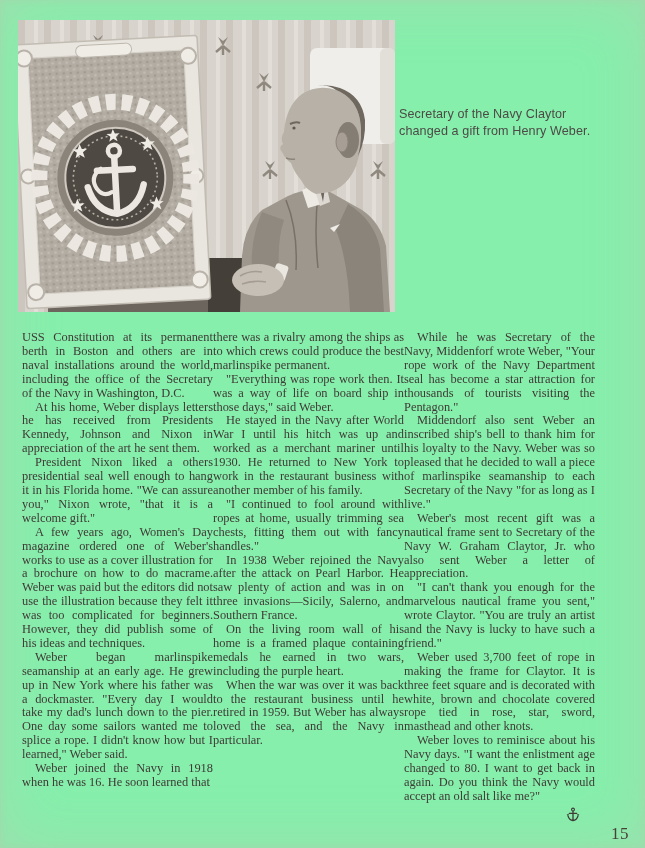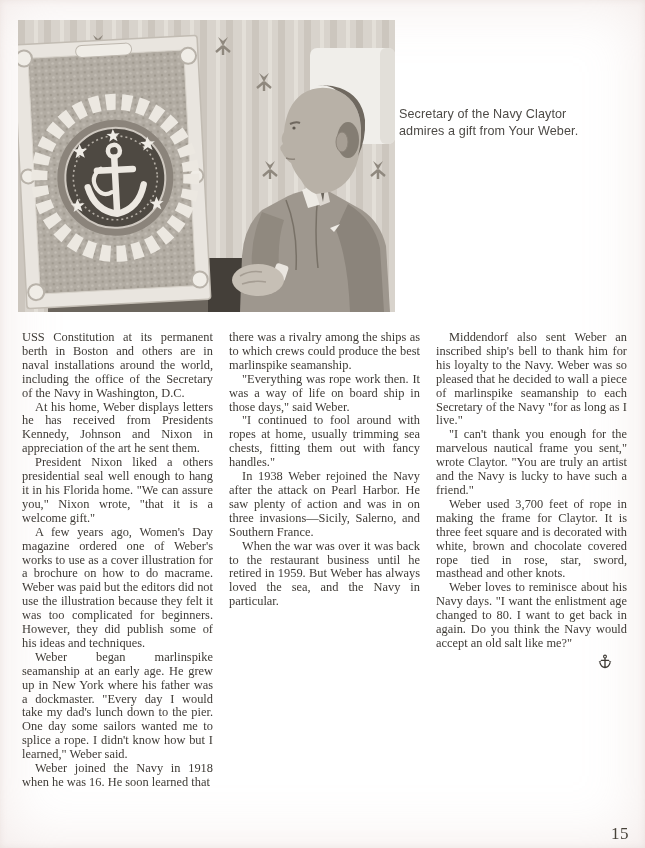--- a/index.html
+++ b/index.html
@@ -1,37 +1,37 @@
 <!DOCTYPE html>
 <html lang="en"><head>
 <meta charset="utf-8">
 <style>
   html,body{margin:0;padding:0;background:#c8c4c0;}
   .page{
     position:relative;
     width:645px;height:848px;
-    background:#ffffff;
+    background:#86efac;
     box-shadow:inset 0 0 60px rgba(213,185,178,.30), inset 0 0 6px rgba(200,180,175,.25);
     overflow:hidden;
     font-family:"Liberation Serif", serif;
     color:#3e3a35;
   }
   .photo{
     position:absolute;left:18px;top:20px;width:377px;height:292px;margin:0;
   }
   .photo svg{display:block;width:100%;height:100%;}
   .caption{
     position:absolute;left:399px;top:106px;width:226px;
     font-family:"Liberation Sans", sans-serif;
     font-size:12.6px;line-height:16.5px;color:#4d4a46;
     letter-spacing:.1px;
   }
   .columns{
     position:absolute;left:22px;top:331px;width:606px;
-    display:grid;grid-template-columns:repeat(3,191px);column-gap:16px;
+    display:grid;grid-template-columns:repeat(3,191px);
   }
   .col p{
     margin:0;
     font-size:12.4px;line-height:13.9px;
     text-align:justify;
     text-indent:13px;
     color:#3e3a35;
   }
   .col p.noindent{text-indent:0;}
   .endmark{
@@ -145,44 +145,48 @@
         <path d="M244,192 Q232,220 234,248 L262,262 Q258,224 266,200 Z" fill="#90897f"></path>
         <rect x="256" y="244" width="13" height="17" rx="3" fill="#eae6e0" transform="rotate(18 262 252)"></rect>
         <ellipse cx="240" cy="260" rx="26" ry="16" fill="#c6bfb5"></ellipse>
         <path d="M222,256 q10,-6 22,-4 M224,264 q12,-4 24,-2" stroke="#a59d93" stroke-width="1.5" fill="none"></path>
       </g>
     </svg>
   </figure>
 
   <div class="caption">
     <span>Secretary of the Navy Claytor</span><br>
-    <span>admires a gift from Your Weber.</span>
+    <span>changed a gift from Henry Weber.</span>
   </div>
 
   <div class="columns">
 
     <div class="col">
       <p class="noindent">USS Constitution at its permanent berth in Boston and others are in naval installations around the world, including the office of the Secretary of the Navy in Washington, D.C.</p>
       <p>At his home, Weber displays letters he has received from Presidents Kennedy, Johnson and Nixon in appreciation of the art he sent them.</p>
       <p>President Nixon liked a others presidential seal well enough to hang it in his Florida home. "We can assure you," Nixon wrote, "that it is a welcome gift."</p>
       <p>A few years ago, Women's Day magazine ordered one of Weber's works to use as a cover illustration for a brochure on how to do macrame. Weber was paid but the editors did not use the illustration because they felt it was too complicated for beginners. However, they did publish some of his ideas and techniques.</p>
       <p>Weber began marlinspike seamanship at an early age. He grew up in New York where his father was a dockmaster. "Every day I would take my dad's lunch down to the pier. One day some sailors wanted me to splice a rope. I didn't know how but I learned," Weber said.</p>
       <p>Weber joined the Navy in 1918 when he was 16. He soon learned that</p>
     </div>
 
     <div class="col">
-      <p class="noindent">there was a rivalry among the ships as to which crews could produce the best marlinspike seamanship.</p>
+      <p class="noindent">there was a rivalry among the ships as to which crews could produce the best marlinspike permanent.</p>
       <p>"Everything was rope work then. It was a way of life on board ship in those days," said Weber.</p>
+      <p>He stayed in the Navy after World War I until his hitch was up and worked as a merchant mariner until 1930. He returned to New York to work in the restaurant business with another member of his family.</p>
       <p>"I continued to fool around with ropes at home, usually trimming sea chests, fitting them out with fancy handles."</p>
       <p>In 1938 Weber rejoined the Navy after the attack on Pearl Harbor. He saw plenty of action and was in on three invasions—Sicily, Salerno, and Southern France.</p>
+      <p>On the living room wall of his home is a framed plaque containing medals he earned in two wars, including the purple heart.</p>
       <p>When the war was over it was back to the restaurant business until he retired in 1959. But Weber has always loved the sea, and the Navy in particular.</p>
     </div>
 
     <div class="col">
+      <p>While he was Secretary of the Navy, Middenforf wrote Weber, "Your rope work of the Navy Department seal has become a star attraction for thousands of tourists visiting the Pentagon."</p>
       <p>Middendorf also sent Weber an inscribed ship's bell to thank him for his loyalty to the Navy. Weber was so pleased that he decided to wall a piece of marlinspike seamanship to each Secretary of the Navy "for as long as I live."</p>
+      <p>Weber's most recent gift was a nautical frame sent to Secretary of the Navy W. Graham Claytor, Jr. who also sent Weber a letter of appreciation.</p>
       <p>"I can't thank you enough for the marvelous nautical frame you sent," wrote Claytor. "You are truly an artist and the Navy is lucky to have such a friend."</p>
       <p>Weber used 3,700 feet of rope in making the frame for Claytor. It is three feet square and is decorated with white, brown and chocolate covered rope tied in rose, star, sword, masthead and other knots.</p>
       <p>Weber loves to reminisce about his Navy days. "I want the enlistment age changed to 80. I want to get back in again. Do you think the Navy would accept an old salt like me?"</p>
       <div class="endmark">
         <svg width="14" height="16" viewBox="0 0 24 28">
           <circle cx="12" cy="4.4" r="2.5" stroke="#3e3a35" stroke-width="1.9" fill="none"></circle>
           <path d="M12 7.5 V23.5 M5.5 11 H18.5 M3.2 15.5 Q5.5 23 12 23.6 Q18.5 23 20.8 15.5" stroke="#3e3a35" stroke-width="2.3" fill="none" stroke-linecap="round"></path>
           <path d="M3.2,15.5 l-2.4,-2.6 l4.6,0 z" fill="#3e3a35"></path>
           <path d="M20.8,15.5 l2.4,-2.6 l-4.6,0 z" fill="#3e3a35"></path>
         </svg>

